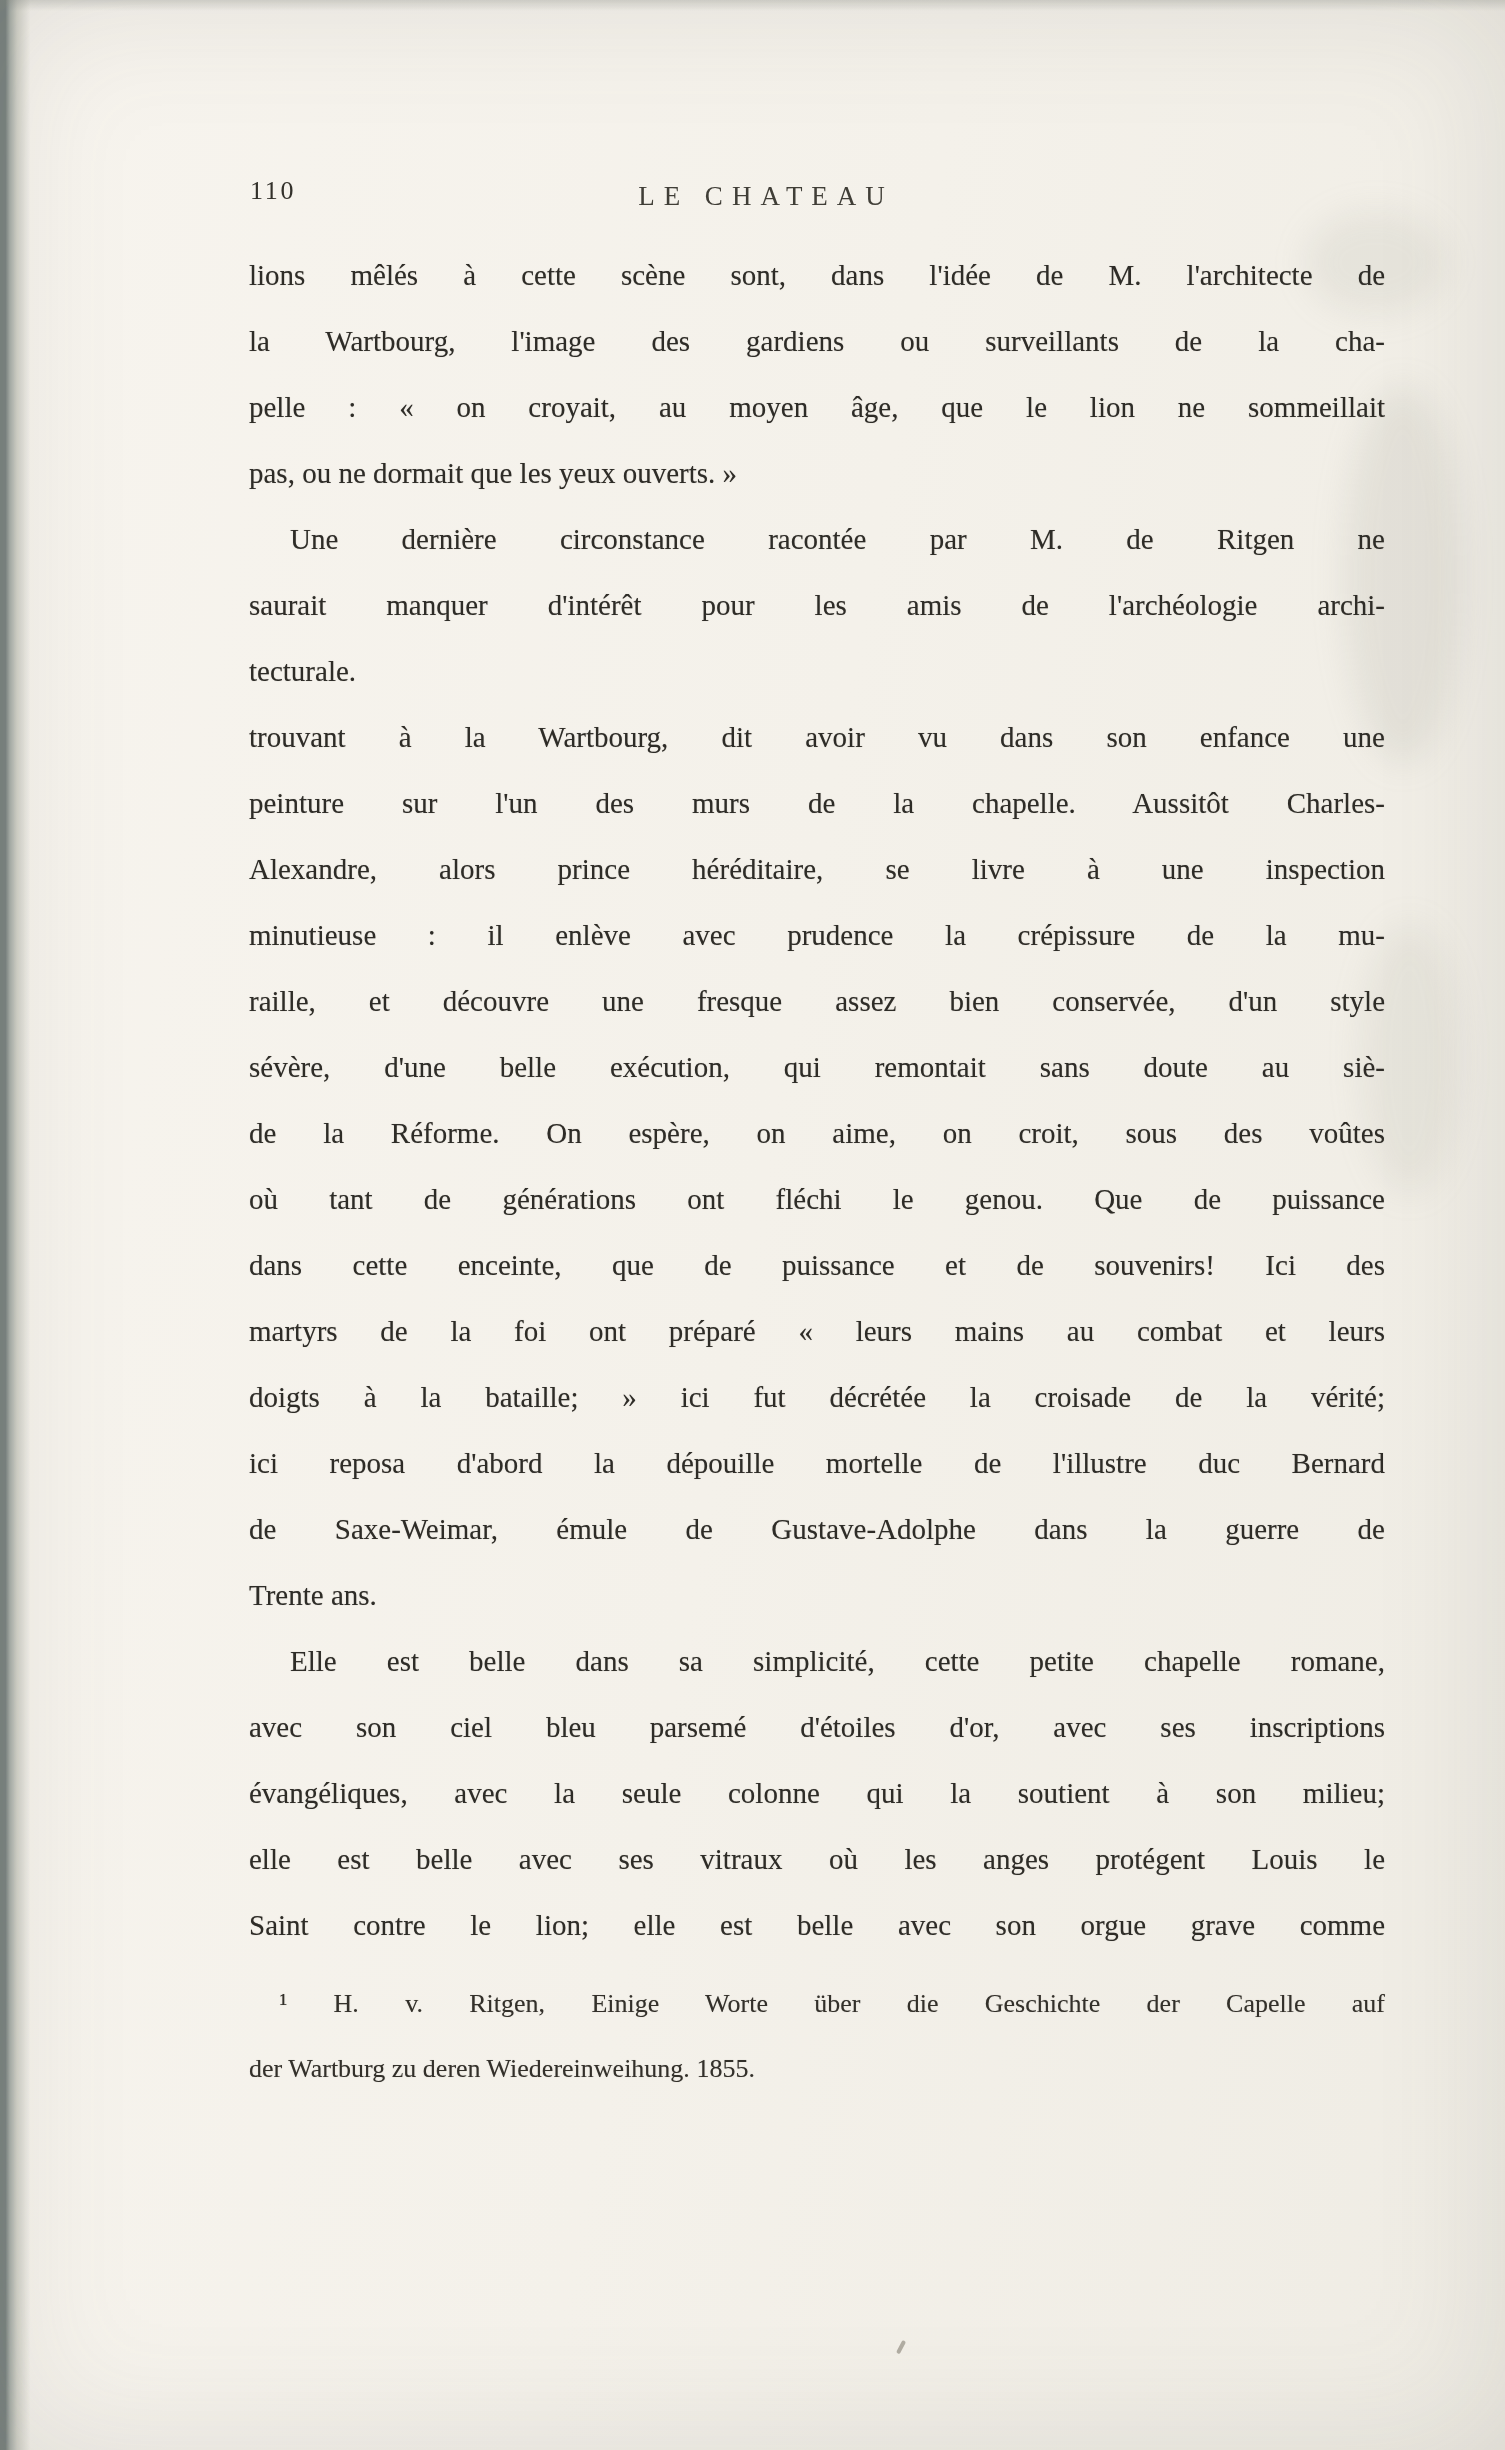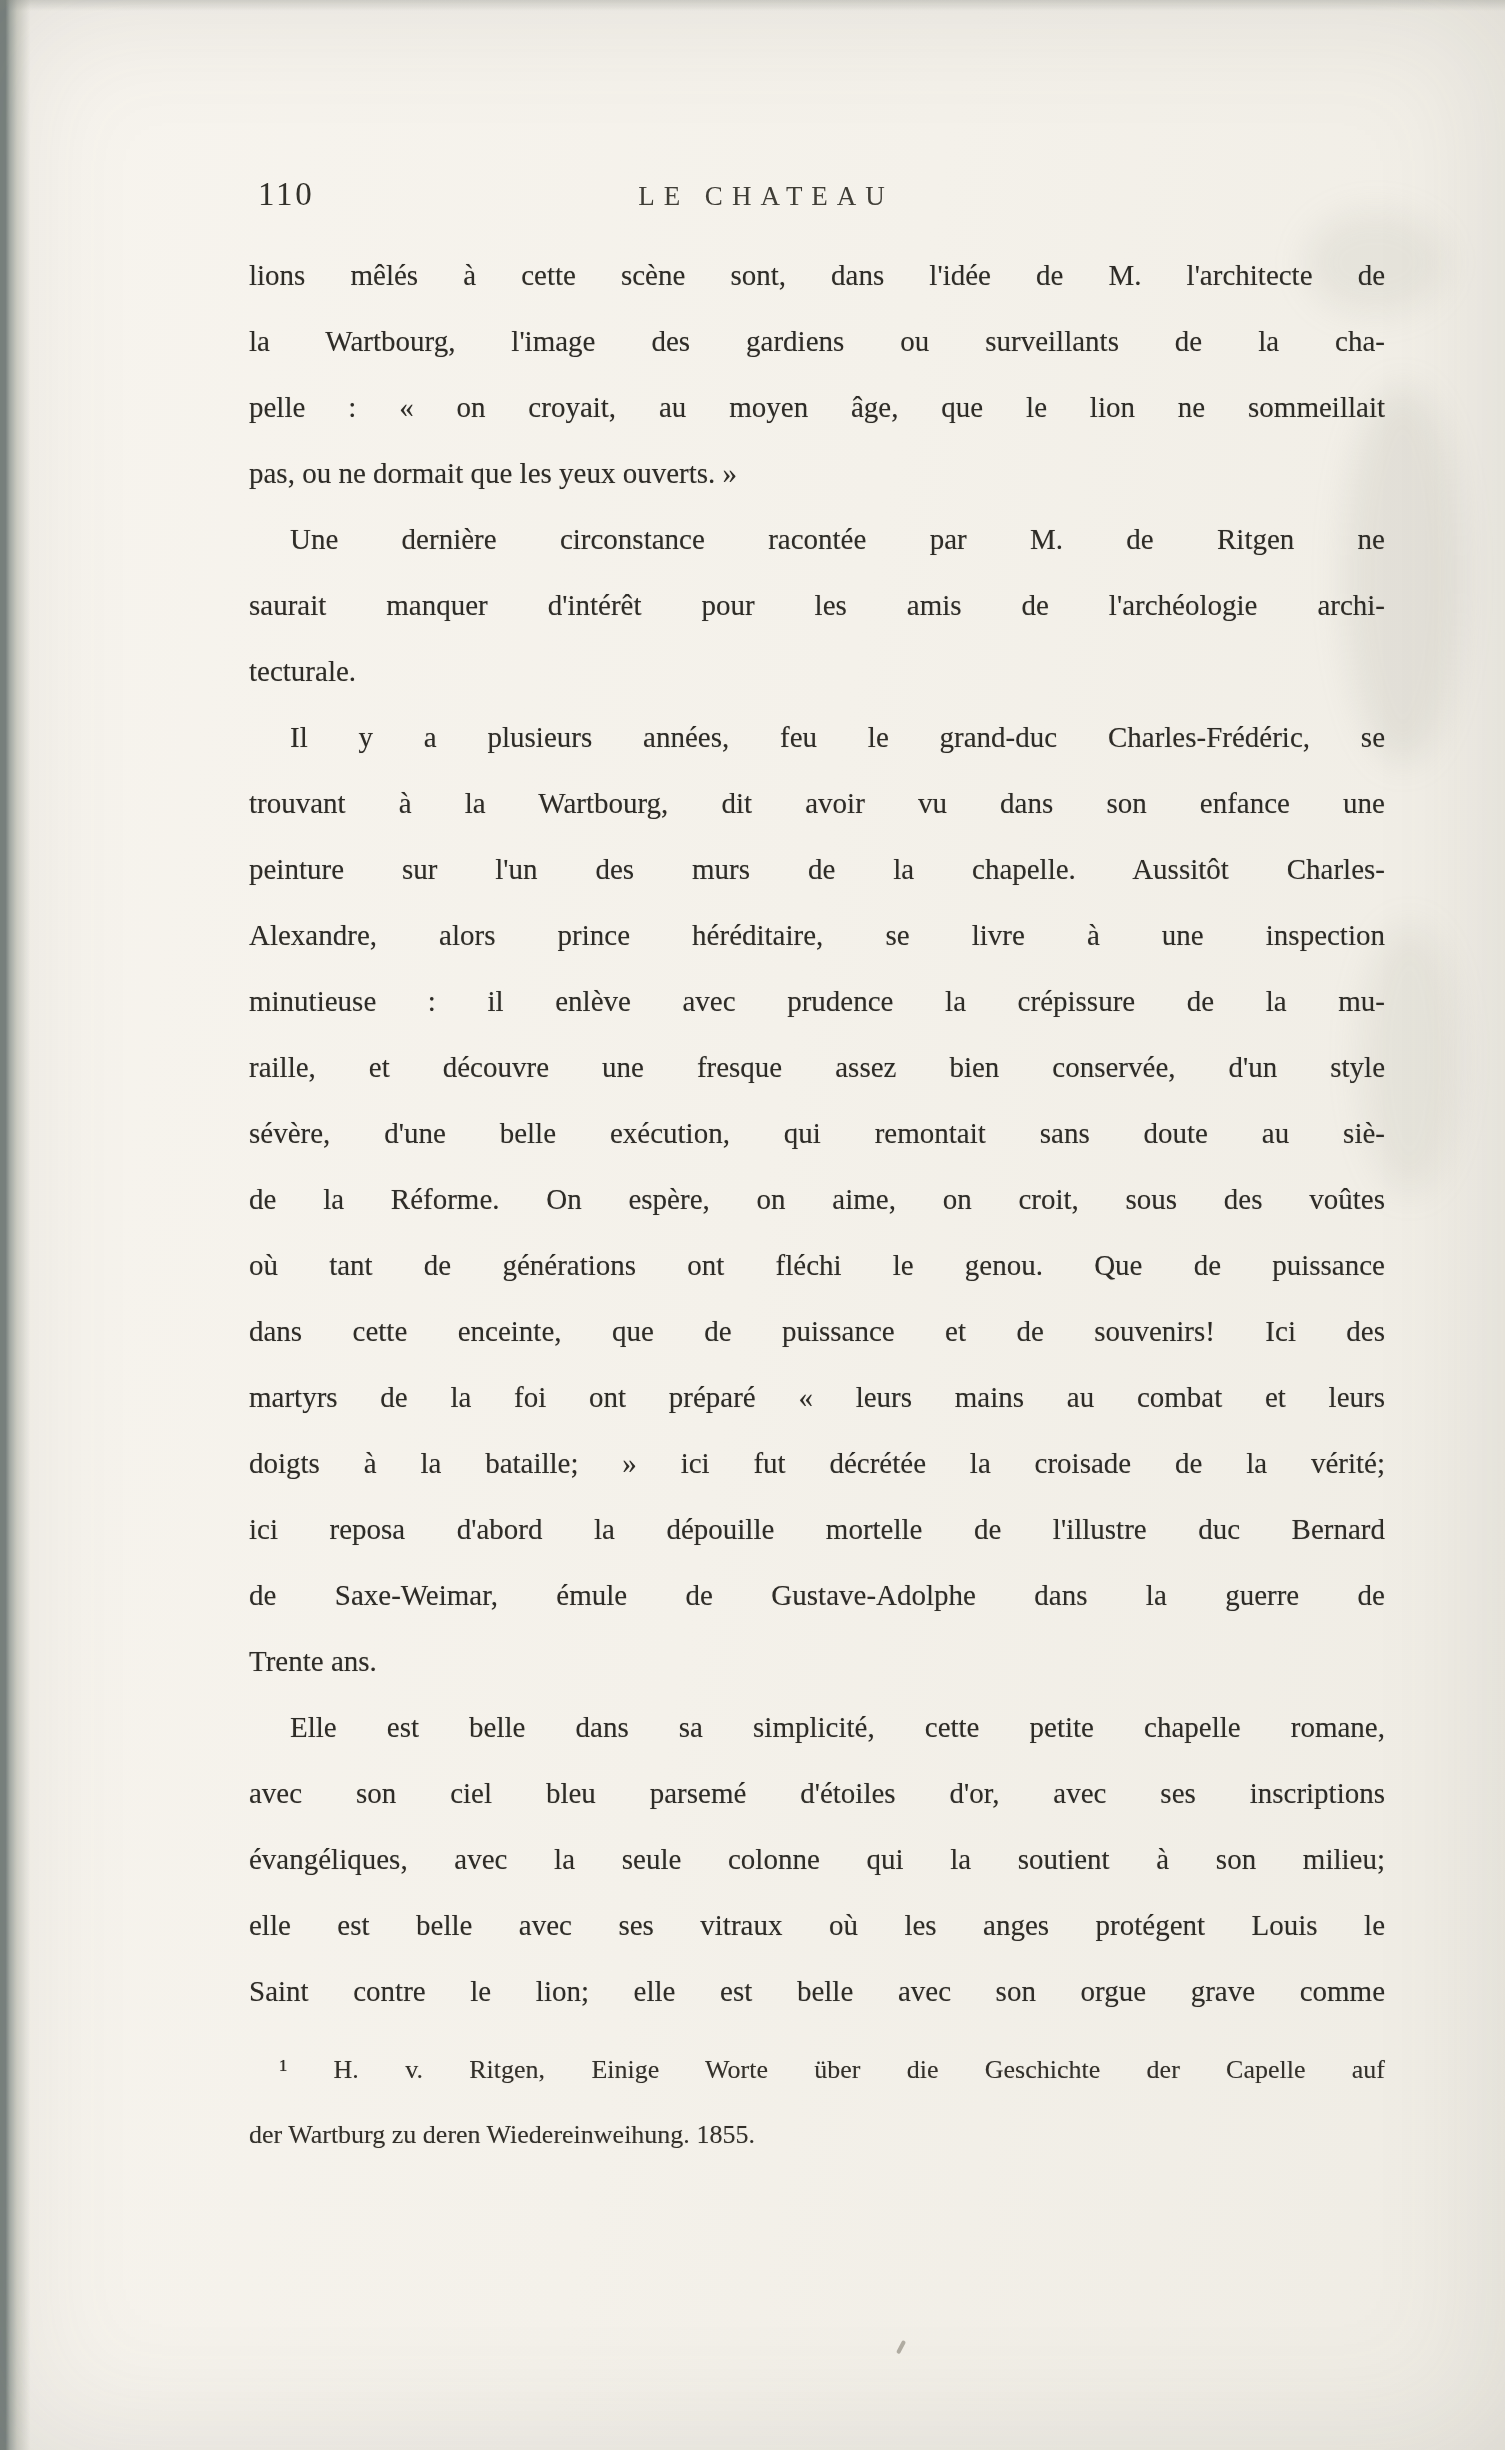--- a/index.html
+++ b/index.html
@@ -16,21 +16,21 @@
   .vignette{position:absolute;inset:0;box-shadow:inset 0 0 135px rgba(95,92,82,0.14);pointer-events:none}
   .smudge{position:absolute;border-radius:50%;filter:blur(16px)}
   .s1{left:1344px;top:386px;width:117px;height:377px;background:rgba(158,155,143,0.16)}
   .s2{left:1360px;top:924px;width:99px;height:269px;background:rgba(158,155,143,0.12)}
   .s3{left:1306px;top:211px;width:139px;height:103px;background:rgba(165,162,150,0.14)}
   .speck{position:absolute;left:899px;top:2340px;width:3.6px;height:14.4px;background:#7b766a;
     transform:rotate(28deg);opacity:.55;border-radius:1.8px}
 
   .text-block{position:absolute;left:249px;width:1136px;top:0;color:#2e2c27}
   .running-header{position:relative;margin-top:176px;height:39px}
-  .page-number{position:absolute;left:9px;top:0;font-size:33px;letter-spacing:2.7px;color:#33312b}
+  .page-number{position:absolute;left:1px;top:0;font-size:26px;letter-spacing:2.7px;color:#33312b}
   .running-title{position:absolute;left:517px;transform:translateX(-50%);top:4.5px;
     font-size:27px;letter-spacing:9px;color:#403e37}
 
   .body-text{margin-top:27px;font-size:29px;line-height:66px;
     text-shadow:0 0 0.9px rgba(46,44,39,0.35)}
   .para{margin:0}
   .line{text-align:justify;text-align-last:justify}
   .line.l{text-align-last:left}
   .line.ind{text-indent:41px}
 
@@ -68,21 +68,20 @@
         <div class="line l">pas, ou ne dormait que les yeux ouverts. »</div>
       </div>
 
       <div class="para">
         <div class="line j ind">Une dernière circonstance racontée par M. de Ritgen ne</div>
         <div class="line j">saurait manquer d'intérêt pour les amis de l'archéologie archi-</div>
         <div class="line l">tecturale.</div>
       </div>
 
       <div class="para">
-        <div class="line j ind">Il y a plusieurs années, feu le grand-duc Charles-Frédéric, se</div>
         <div class="line j">trouvant à la Wartbourg, dit avoir vu dans son enfance une</div>
         <div class="line j">peinture sur l'un des murs de la chapelle. Aussitôt Charles-</div>
         <div class="line j">Alexandre, alors prince héréditaire, se livre à une inspection</div>
         <div class="line j">minutieuse : il enlève avec prudence la crépissure de la mu-</div>
         <div class="line j">raille, et découvre une fresque assez bien conservée, d'un style</div>
         <div class="line j">sévère, d'une belle exécution, qui remontait sans doute au siè-</div>
       </div>
 
       <div class="para">
         <div class="line j">de la Réforme. On espère, on aime, on croit, sous des voûtes</div>

